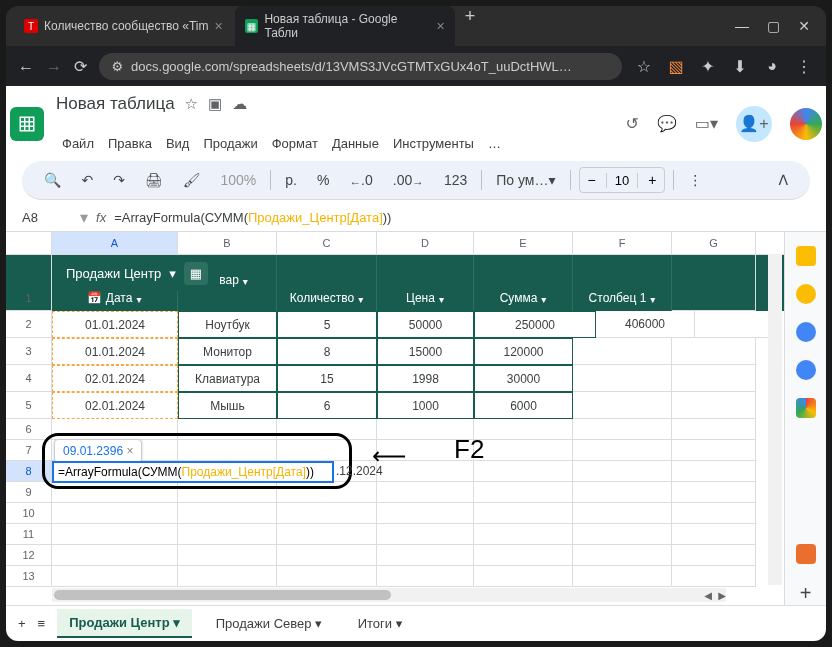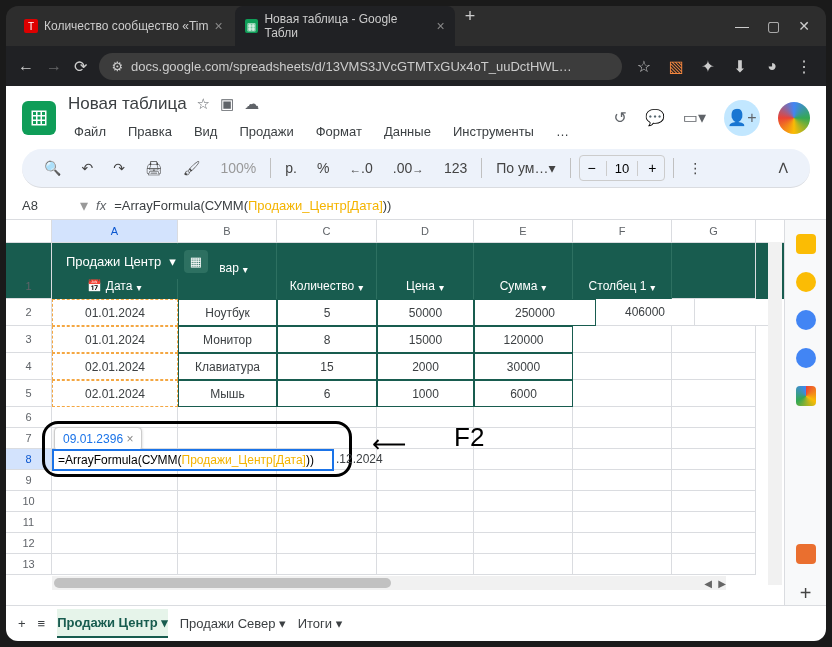--- a/index.html
+++ b/index.html
@@ -14,27 +14,27 @@
 .tab-close { color: #888; font-size: 14px; }
 .newtab { color: #ccc; font-size: 18px; padding: 0 8px; }
 .winctrl { display: flex; gap: 18px; color: #ccc; font-size: 14px; padding-right: 8px; }
 
 .addrbar { display: flex; align-items: center; height: 40px; padding: 4px 12px; gap: 12px; background: #202124; }
 .navbtn { color: #ccc; font-size: 16px; }
 .urlbox { flex: 1; background: #3c3c3c; border-radius: 20px; padding: 6px 12px; display: flex; align-items: center; gap: 8px; color: #ccc; font-size: 13px; }
 .ext-icon { width: 20px; height: 20px; display: inline-flex; align-items: center; justify-content: center; color: #ccc; }
 
 .sheets-app { background: #fff; flex: 1; display: flex; flex-direction: column; border-radius: 0 0 12px 12px; overflow: hidden; position: relative; }
-.sheets-header { display: flex; align-items: center; padding: 8px 16px 4px; gap: 12px; }
+.sheets-header { display: flex; align-items: center; padding: 8px 4px 4px; gap: 12px; }
 .sheets-logo { width: 34px; height: 34px; background: #0f9d58; border-radius: 6px; display: flex; align-items: center; justify-content: center; }
 .sheets-logo svg { fill: #fff; }
 .title-area { flex: 1; }
 .doc-title { font-size: 17px; color: #3c4043; display: flex; align-items: center; gap: 10px; }
 .title-icons { display: flex; gap: 10px; color: #5f6368; font-size: 15px; }
-.menubar { display: flex; gap: 10px; font-size: 13px; color: #3c4043; margin-top: 8px; }
+.menubar { display: flex; gap: 2px; font-size: 13px; color: #3c4043; margin-top: 20px; }
 .menubar span { padding: 2px 6px; }
 .header-right { display: flex; align-items: center; gap: 18px; color: #5f6368; }
 .share-btn { background: #c2e7ff; border-radius: 50%; width: 36px; height: 36px; display: flex; align-items: center; justify-content: center; }
 .avatar { width: 32px; height: 32px; border-radius: 50%; background: conic-gradient(#4285f4, #34a853, #fbbc04, #ea4335, #4285f4); }
 
 .toolbar { display: flex; align-items: center; padding: 6px 16px; gap: 8px; border-bottom: 1px solid #dadce0; background: #edf2fa; border-radius: 24px; margin: 4px 16px; }
 .tool-btn { color: #444; font-size: 14px; padding: 4px 6px; display: flex; align-items: center; }
 .tool-sep { width: 1px; height: 20px; background: #c0c0c0; }
 .zoom-ctrl { display: flex; align-items: center; gap: 4px; border: 1px solid #ccc; border-radius: 4px; padding: 2px; }
 .zoom-ctrl button { border: none; background: none; padding: 2px 6px; font-size: 14px; }
@@ -70,21 +70,21 @@
 .inline-suggest { position: absolute; background: #fff; border: 1px solid #ccc; border-radius: 4px; padding: 4px 8px; font-size: 12px; color: #1a73e8; box-shadow: 0 1px 3px rgba(0,0,0,0.2); }
 .inline-edit { position: absolute; background: #fff; border: 2px solid #1a73e8; padding: 2px 4px; font-family: monospace; font-size: 12px; }
 .callout-box { position: absolute; border: 3px solid #000; border-radius: 16px; pointer-events: none; }
 .f2-label { position: absolute; font-size: 26px; font-weight: 400; color: #000; }
 .arrow { position: absolute; font-size: 24px; }
 
 .side-panel { width: 42px; background: #f8f9fa; border-left: 1px solid #dadce0; display: flex; flex-direction: column; align-items: center; gap: 18px; padding-top: 14px; }
 .side-icon { width: 20px; height: 20px; border-radius: 4px; }
 
 .sheet-tabs { display: flex; align-items: center; border-top: 1px solid #dadce0; height: 36px; padding: 0 12px; gap: 12px; font-size: 13px; color: #3c4043; }
-.sheet-tab { padding: 6px 0; }
+.sheet-tab { padding: 6px 12px; }
 .sheet-tab.active { color: #185c4f; font-weight: 600; border-bottom: 2px solid #185c4f; background: #e6f4ea; }
 
 .scrollbar-v { position: absolute; right: 44px; top: 22px; bottom: 20px; width: 14px; background: #f1f1f1; }
 .scrollbar-h { position: absolute; left: 46px; right: 58px; bottom: 0; height: 14px; background: #f1f1f1; display: flex; align-items: center; }
 .scrollbar-h .thumb { position: absolute; left: 2px; width: 50%; height: 10px; background: #c1c1c1; border-radius: 5px; }
 .scrollbar-h .arr { position: absolute; font-size: 10px; color: #666; }
 </style>
 </head>
 <body>
 
@@ -250,21 +250,21 @@
               <div class="cell data-cell" style="width: 97px; justify-content: center;">15000</div>
               <div class="cell data-cell" style="width: 99px; justify-content: center;">120000</div>
               <div class="cell" style="width: 99px; justify-content: center;"></div>
               <div class="cell" style="width: 84px;"></div>
             </div>
             <div class="data-row">
               <div class="row-h">4</div>
               <div class="cell data-cell dashed" style="width: 126px;">02.01.2024</div>
               <div class="cell data-cell" style="width: 99px;">Клавиатура</div>
               <div class="cell data-cell" style="width: 100px; justify-content: center;">15</div>
-              <div class="cell data-cell" style="width: 97px; justify-content: center;">2000</div>
+              <div class="cell data-cell" style="width: 97px; justify-content: center;">1998</div>
               <div class="cell data-cell" style="width: 99px; justify-content: center;">30000</div>
               <div class="cell" style="width: 99px; justify-content: center;"></div>
               <div class="cell" style="width: 84px;"></div>
             </div>
             <div class="data-row">
               <div class="row-h">5</div>
               <div class="cell data-cell dashed" style="width: 126px;">02.01.2024</div>
               <div class="cell data-cell" style="width: 99px;">Мышь</div>
               <div class="cell data-cell" style="width: 100px; justify-content: center;">6</div>
               <div class="cell data-cell" style="width: 97px; justify-content: center;">1000</div>

